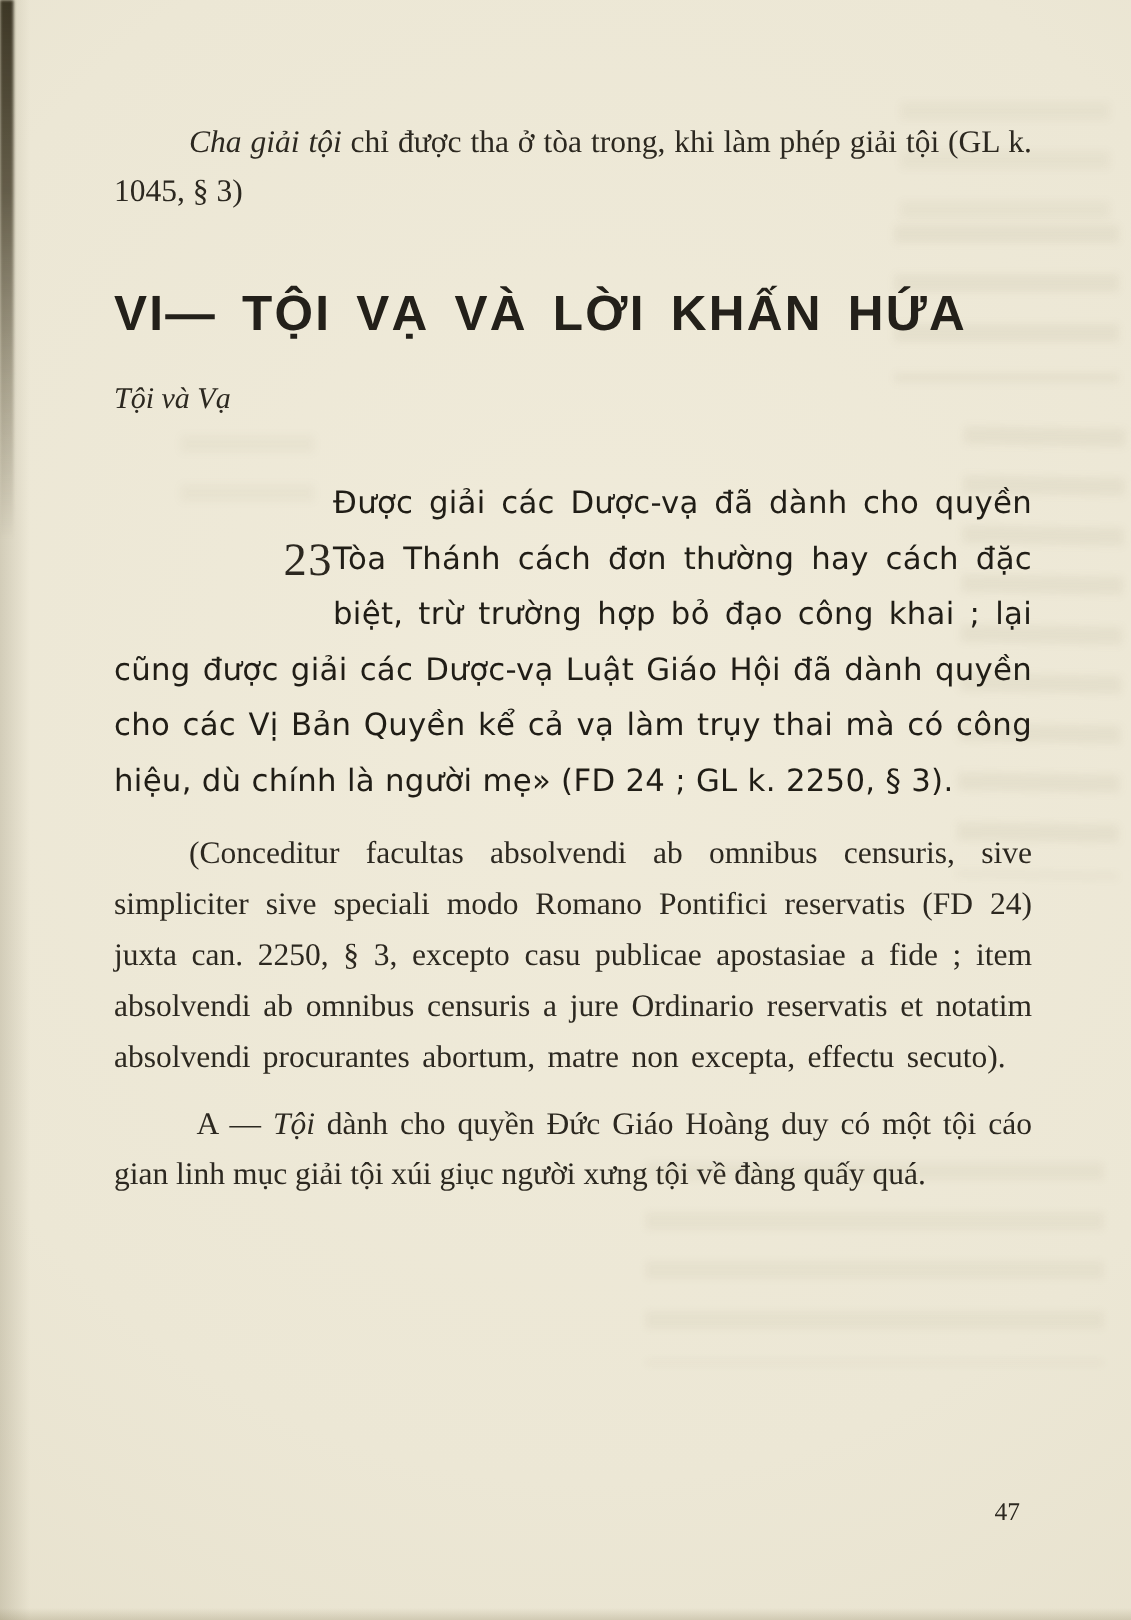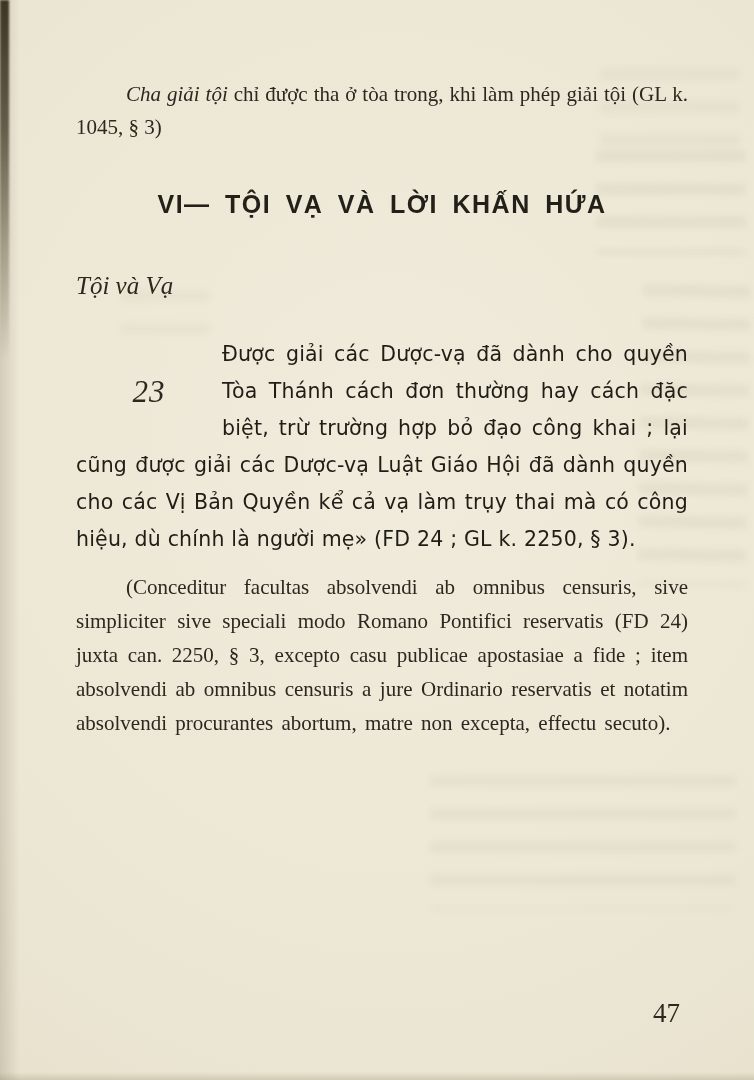--- a/index.html
+++ b/index.html
@@ -68,70 +68,68 @@
     line-height: 33px;
     text-align: justify;
   }
   .indent { text-indent: 50px; }
   .it, .italic { font-style: italic; }
 
   .heading {
     margin: 46px 0 0 0;
     font-family: "Liberation Sans", sans-serif;
     font-weight: bold;
-    font-size: 25px;
+    font-size: 33px;
     letter-spacing: 1.5px;
     word-spacing: 6px;
-    text-align: center;
     color: #23201a;
   }
   .topic {
-    margin-top: 50px;
-    font-size: 25px;
+    margin-top: 22px;
+    font-size: 20px;
     font-style: italic;
     text-align: left;
   }
   .canon-para {
     margin-top: 34px;
     font-family: "DejaVu Sans", sans-serif;
     font-size: 20.5px;
     line-height: 37px;
     letter-spacing: 0.2px;
     text-align: justify;
     color: #201d16;
   }
   .canon-num-box {
     float: left;
     width: 146px;
     height: 111px;
     display: flex;
     align-items: center;
-    justify-content: center;
-    font-style: italic;
+    justify-content: flex-end;
   }
   .canon-num {
     font-family: "Liberation Serif", serif;
     font-size: 31px;
     color: #2c2820;
     letter-spacing: 1px;
   }
   .latin {
     margin-top: 12px;
     line-height: 34px;
     word-spacing: 3px;
   }
   .para-pb { margin-top: 10px; }
   .para-a  { margin-top: 12px; text-indent: 55px; }
 
   .page-number {
     position: absolute;
     top: 998px;
     right: 74px;
     font-family: "Liberation Serif", serif;
-    font-size: 27px;
+    font-size: 17px;
     color: #2c2820;
   }
 </style>
 </head>
 <body>
 
 <div class="page">
 
   <div class="binding-edge"></div>
   <div class="left-curve-shade"></div>
@@ -153,18 +151,19 @@
 
     <p class="canon-para">
       <span class="canon-num-box">
         <span class="canon-num">23</span>
       </span><span>Được giải các Dược-vạ đã dành cho quyền Tòa Thánh cách đơn thường hay cách đặc biệt, trừ trường hợp bỏ đạo công khai ; lại cũng được giải các Dược-vạ Luật Giáo Hội đã dành quyền cho các Vị Bản Quyền kể cả vạ làm trụy thai mà có công hiệu, dù chính là người mẹ» (FD 24 ; GL k. 2250, § 3).</span>
     </p>
 
     <p class="serif latin indent">(Conceditur facultas absolvendi ab omnibus censuris, sive simpliciter sive speciali modo Romano Pontifici reservatis (FD 24) juxta can. 2250, § 3, excepto casu publicae apostasiae a fide ; item absolvendi ab omnibus censuris a jure Ordinario reservatis et notatim absolvendi procurantes abortum, matre non excepta, effectu secuto).</p>
 
 
+    <p class="serif para-a"><span>A — </span><span class="it">Tội</span><span> dành cho quyền Đức Giáo Hoàng duy có một tội cáo gian linh mục giải tội xúi giục người xưng tội về đàng quấy quá.</span></p>
 
   </div>
 
   <div class="page-number">47</div>
 
 </div>
 
 </body></html>

